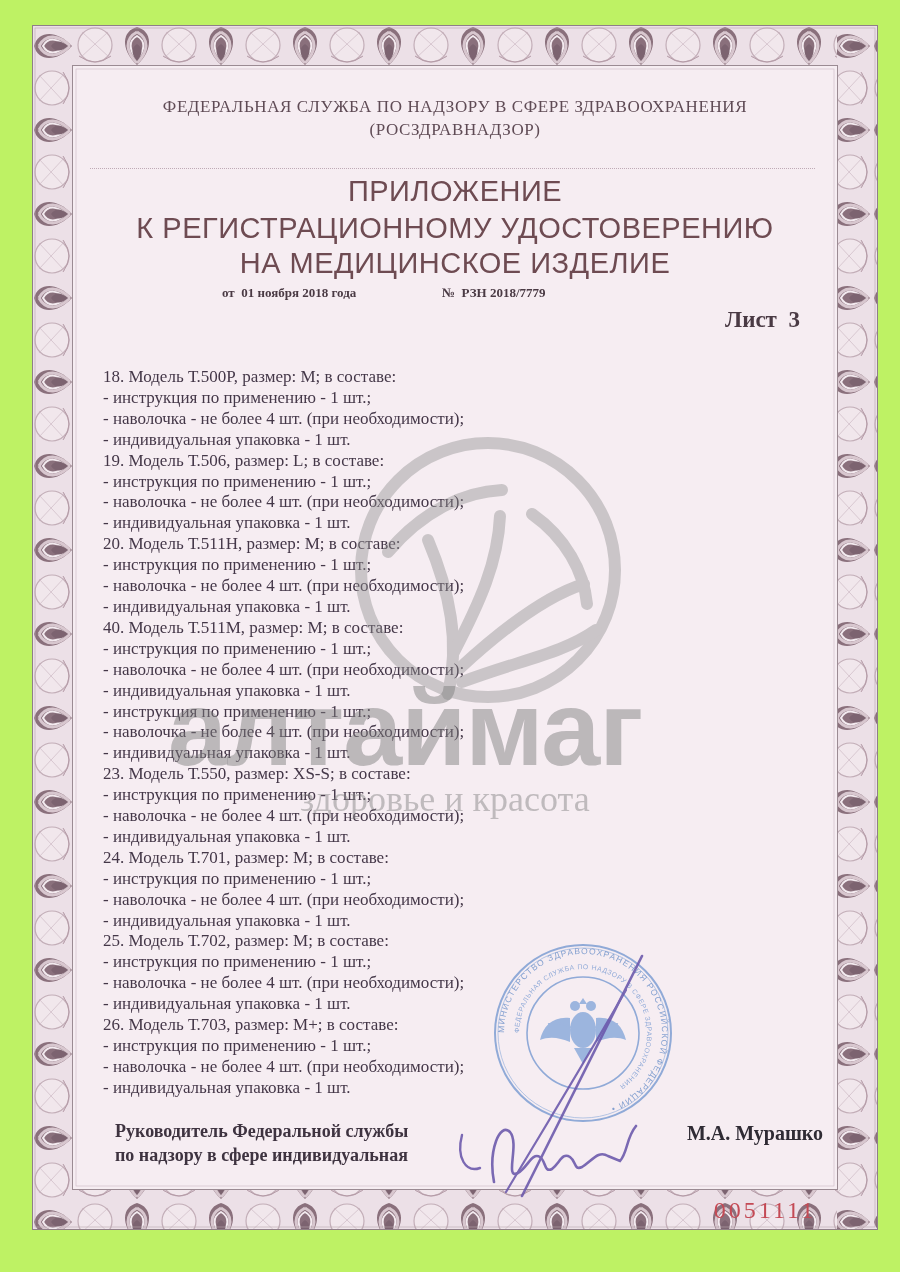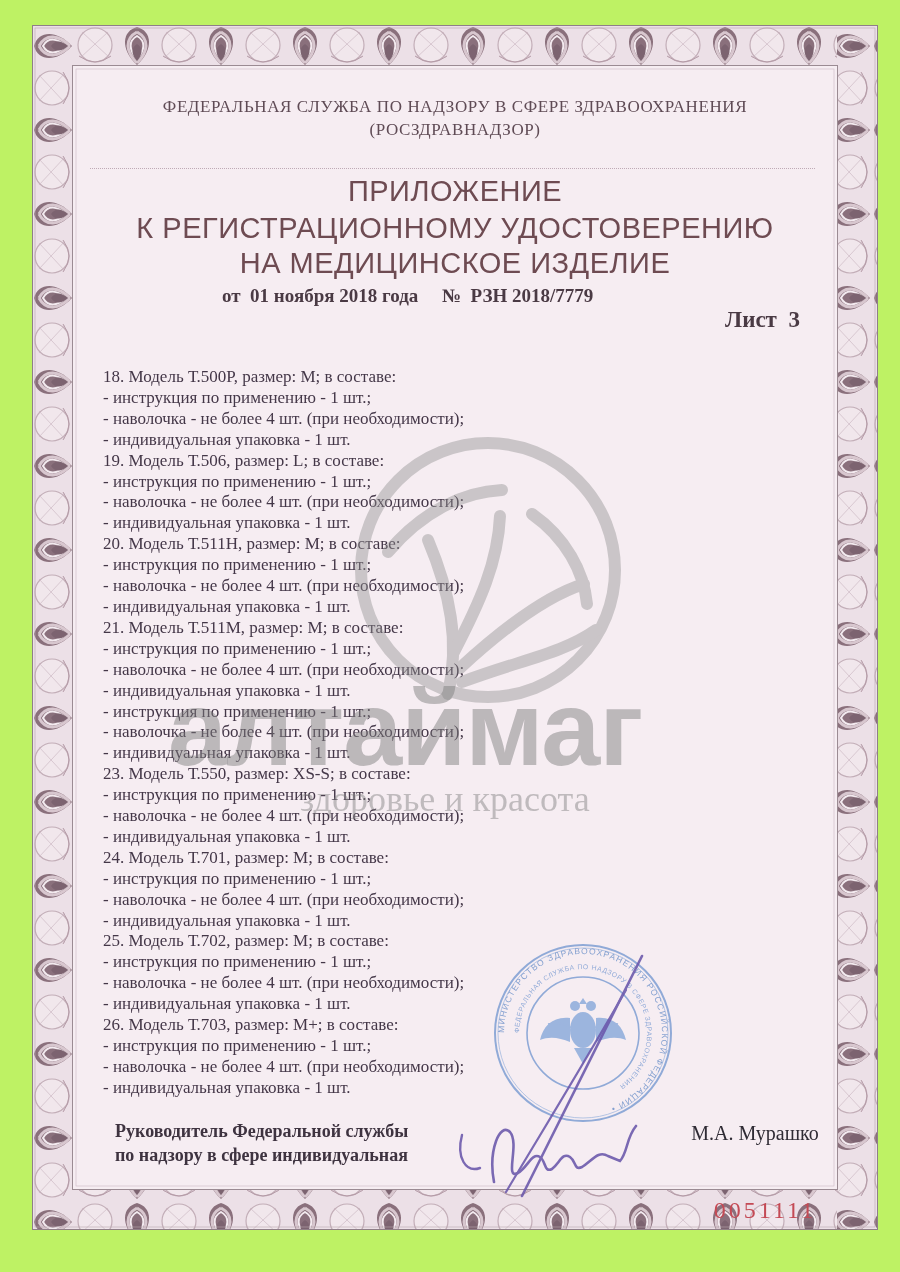--- a/index.html
+++ b/index.html
@@ -11,31 +11,31 @@
           font-size:17px;letter-spacing:.6px;}
   .agency-1{top:34px;}
   .agency-2{top:57px;}
   .hdr-divider{position:absolute;left:20px;top:105px;width:725px;border-top:1px dotted #bfaab6;}
   .doc-title{position:absolute;left:0;width:100%;text-align:center;color:#6e4b52;
              font-family:"Liberation Sans", sans-serif;font-weight:normal;font-size:29px;
              letter-spacing:.5px;}
   .t1{top:112px;}
   .t2{top:149px;}
   .t3{top:184px;}
-  .meta{position:absolute;font-weight:bold;font-size:19px;color:#4a3a44;white-space:pre;}
+  .meta{position:absolute;font-weight:bold;font-size:13px;color:#4a3a44;white-space:pre;}
   .issue-date{left:152px;top:222px;}
   .reg-number{left:372px;top:222px;}
   .sheet{position:absolute;left:655px;top:244px;font-weight:bold;font-size:23px;color:#4a3a44;white-space:pre;}
   .model-list{position:absolute;left:33px;top:304px;width:640px;font-size:17px;
               line-height:20.9px;color:#443748;}
   .model-line{white-space:pre;}
   .signer{position:absolute;left:45px;top:1056px;font-weight:bold;font-size:18px;
           line-height:24px;color:#3e3340;}
   .signer-name{position:absolute;left:560px;top:1059px;width:250px;text-align:center;
-               font-weight:normal;font-size:20px;color:#2f2b34;white-space:pre;}
+               font-weight:bold;font-size:20px;color:#2f2b34;white-space:pre;}
   .serial{position:absolute;left:570px;top:1102px;width:250px;text-align:center;
           font-size:24px;letter-spacing:3px;color:#c44a55;margin-top:32px;}
   .wm-brand{position:absolute;left:168px;top:668px;z-index:3;
             font-family:"Liberation Sans", sans-serif;font-weight:bold;font-size:106px;
             letter-spacing:-1px;color:rgba(125,125,125,.48);}
   .wm-tagline{position:absolute;left:300px;top:778px;z-index:3;
               font-family:Liberation Serif, serif;font-size:36px;
               color:rgba(125,125,125,.45);}
   .wm-logo{position:absolute;left:350px;top:432px;z-index:3;opacity:.42;}
   .stamp-svg{position:absolute;left:488px;top:938px;z-index:2;}
@@ -109,21 +109,21 @@
         </div>
 
   <div class="model-item">
     <div class="model-line model-heading">20. Модель Т.511Н, размер: М; в составе:</div>
   <div class="model-line">- инструкция по применению - 1 шт.;</div>
           <div class="model-line">- наволочка - не более 4 шт. (при необходимости);</div>
           <div class="model-line">- индивидуальная упаковка - 1 шт.</div>
         </div>
 
   <div class="model-item">
-    <div class="model-line model-heading">21. Модель Т.511М, размер: М; в составе:</div>
+    <div class="model-line model-heading">40. Модель Т.511М, размер: М; в составе:</div>
   <div class="model-line">- инструкция по применению - 1 шт.;</div>
           <div class="model-line">- наволочка - не более 4 шт. (при необходимости);</div>
           <div class="model-line">- индивидуальная упаковка - 1 шт.</div>
         </div>
 
   <div class="model-item">
   <div class="model-line">- инструкция по применению - 1 шт.;</div>
           <div class="model-line">- наволочка - не более 4 шт. (при необходимости);</div>
           <div class="model-line">- индивидуальная упаковка - 1 шт.</div>
         </div>

